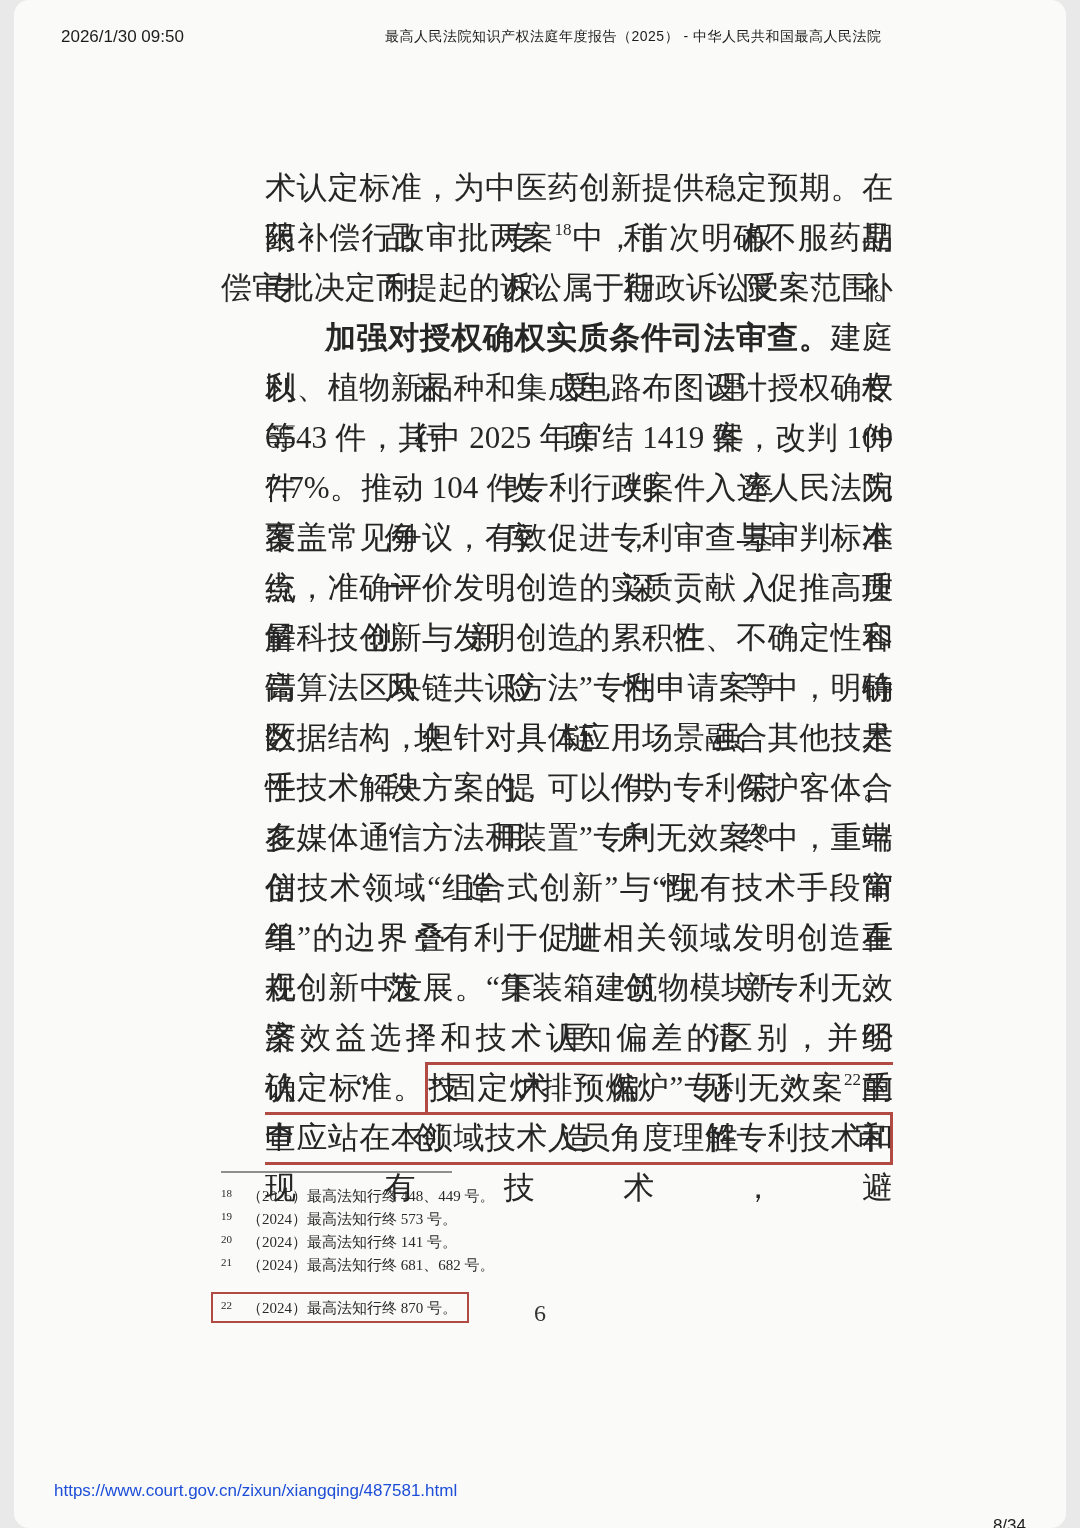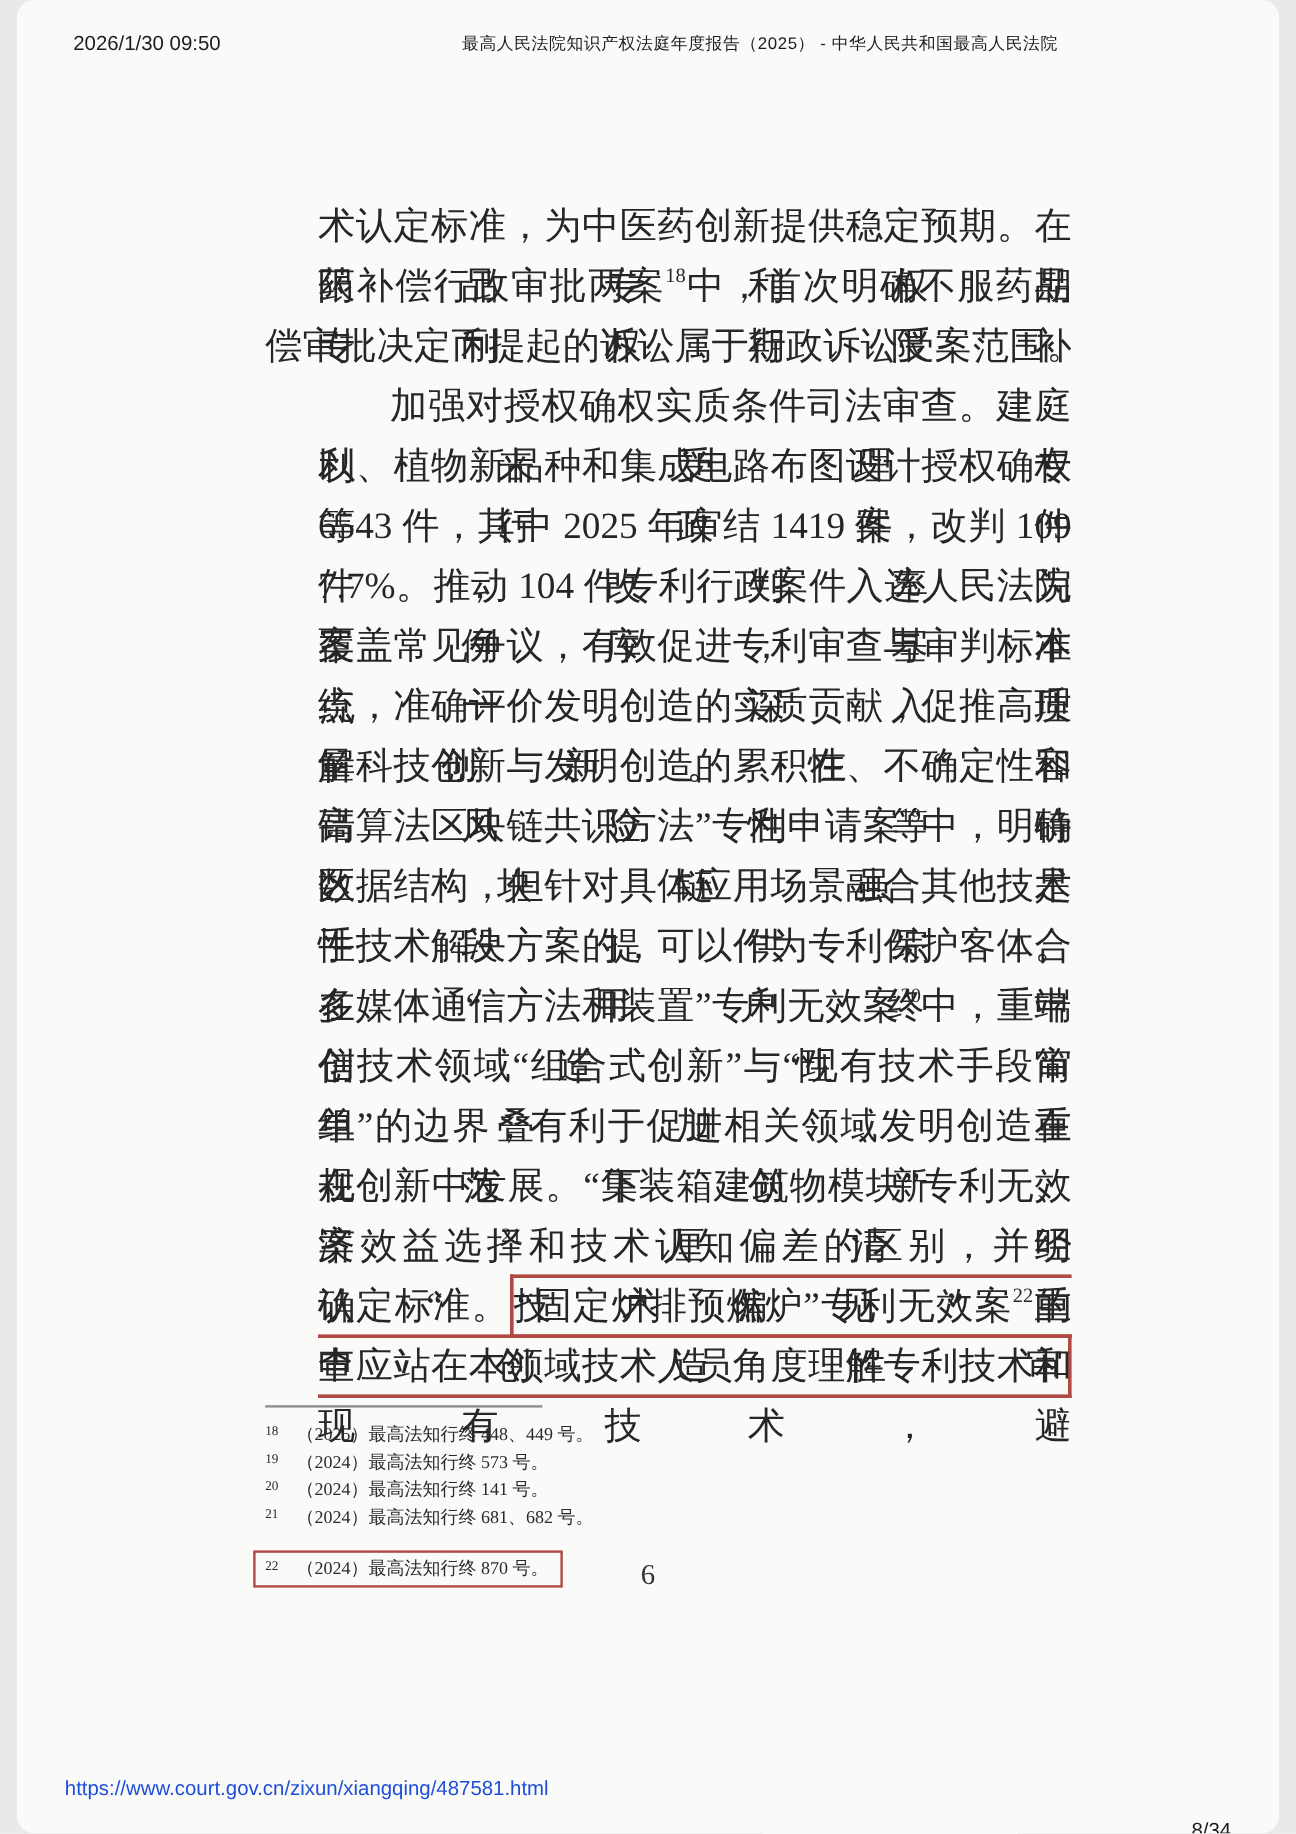--- a/index.html
+++ b/index.html
@@ -36,21 +36,21 @@
     color: #262626;
     white-space: nowrap;
   }
   .body-line.justify {
     white-space: normal;
     text-align: justify;
     text-align-last: justify;
     margin-left: 44px;
   }
   .body-line.indent { text-indent: 60px; }
-  .body-line .bold { font-weight: 400; }
+  .body-line .bold { font-weight: 700; }
   .body-line sup {
     font-size: 17px; line-height: 0;
     position: relative; top: -2px; vertical-align: super;
   }
   .red-box {
     border: 3px solid var(--highlight);
     padding: 5px 4px 7px 3px;
   }
   
   .footnotes {

